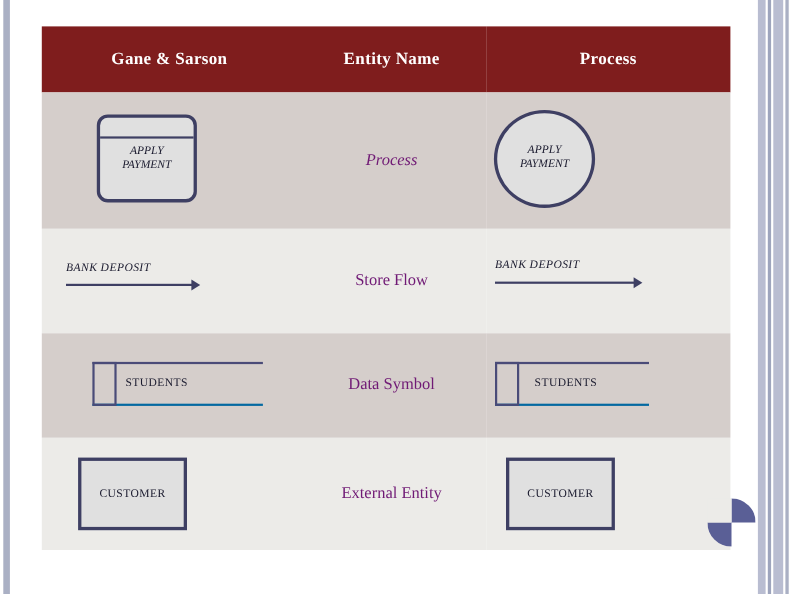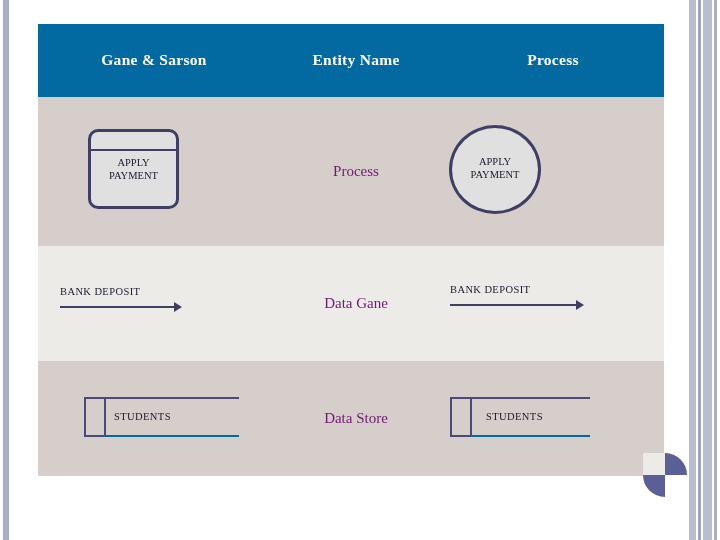--- a/index.html
+++ b/index.html
@@ -23,30 +23,30 @@
     position:absolute;left:38px;top:24px;width:626px;height:452px;
     border-collapse:collapse;table-layout:fixed;
   }
   #symbol-table td,#symbol-table th{padding:0;margin:0;border:0;vertical-align:middle;}
 
   .col-left  {width:232px;}
   .col-mid   {width:172px;}
   .col-right {width:222px;}
 
   
-  .hdr-row{height:60px;background:#0369a1;}
+  .hdr-row{height:60px;background:#7f1d1d;}
   .hdr-cell{
     color:#ffffff;text-align:center;font-size:15.5px;font-weight:bold;
     letter-spacing:.3px;padding-bottom:14px;
   }
 
   
   .row-a{background:#d5cecb;}
   .row-b{background:#ecebe8;}
-  .r-process{height:124px;}
+  .r-process{height:124px;font-style:italic;}
   .r-flow   {height:95px;}
   .r-store  {height:95px;}
   .r-entity {height:102px;}
 
   .mid-cell{
     text-align:center;font-size:15px;color:#701a75;
   }
 
   .cell-box{position:relative;height:100%;}
 
@@ -72,21 +72,21 @@
     background:#e0e0e0;box-sizing:border-box;
   }
   .yd-process .lbl{
     position:absolute;left:0;right:0;top:27px;text-align:center;
     font-size:10.5px;line-height:13px;color:#1a1a2e;
   }
 
   
   .flow{position:absolute;}
   .flow .lbl{
-    font-size:10.5px;letter-spacing:.4px;color:#1a1a2e;white-space:nowrap;
+    font-size:10.5px;letter-spacing:.4px;color:#1a1a2e;white-space:nowrap;font-style:italic;
   }
   .flow .arrow{position:relative;height:10px;margin-top:5px;}
   .flow .arrow .shaft{
     position:absolute;left:0;top:4px;height:2px;background:#3e3f63;
   }
   .flow .arrow .head{
     position:absolute;top:0px;
     width:0;height:0;border-top:5px solid transparent;
     border-bottom:5px solid transparent;border-left:8px solid #3e3f63;
   }
@@ -189,21 +189,21 @@
         <div class="cell-box">
           <div class="flow flow-left">
             <div class="lbl">BANK DEPOSIT</div>
             <div class="arrow">
               <div class="shaft"></div>
               <div class="head"></div>
             </div>
           </div>
         </div>
       </td>
-      <td class="mid-cell">Data Gane</td>
+      <td class="mid-cell">Store Flow</td>
       <td>
         <div class="cell-box">
           <div class="flow flow-right">
             <div class="lbl">BANK DEPOSIT</div>
             <div class="arrow">
               <div class="shaft"></div>
               <div class="head"></div>
             </div>
           </div>
         </div>
@@ -212,29 +212,46 @@
 
     <tr class="row-a r-store">
       <td>
         <div class="cell-box">
           <div class="store store-left">
             <div class="tag"></div>
             <div class="lbl">STUDENTS</div>
           </div>
         </div>
       </td>
-      <td class="mid-cell">Data Store</td>
+      <td class="mid-cell">Data Symbol</td>
       <td>
         <div class="cell-box">
           <div class="store store-right">
             <div class="tag"></div>
             <div class="lbl">STUDENTS</div>
           </div>
         </div>
       </td>
     </tr>
 
+    <tr class="row-b r-entity">
+      <td>
+        <div class="cell-box">
+          <div class="entity entity-left">
+            <span class="lbl">CUSTOMER</span>
+          </div>
+        </div>
+      </td>
+      <td class="mid-cell">External Entity</td>
+      <td>
+        <div class="cell-box">
+          <div class="entity entity-right">
+            <span class="lbl">CUSTOMER</span>
+          </div>
+        </div>
+      </td>
+    </tr>
 
   </tbody>
 </table>
 
 <div id="deco-circle"></div>
 <div id="deco-circle-mask"></div>
 
 </body></html>

